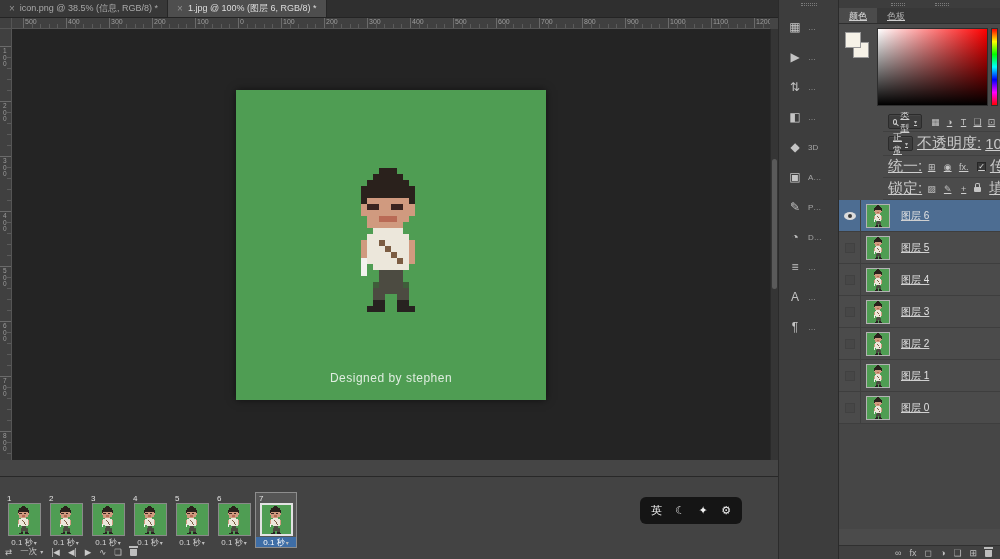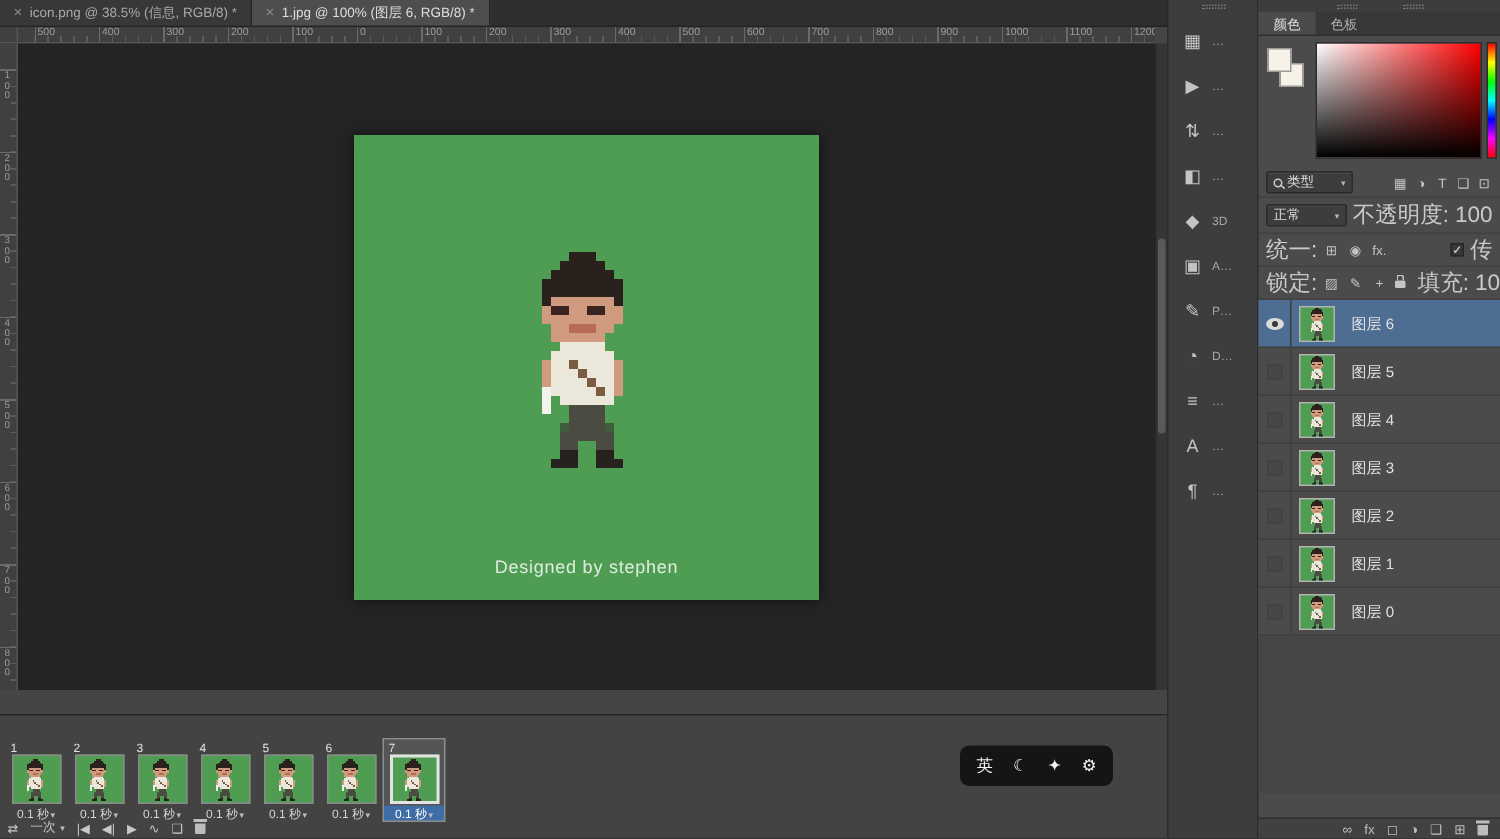--- a/index.html
+++ b/index.html
@@ -84,21 +84,21 @@
   .strip { position:absolute; left:778px; top:0; width:60px; height:559px;
     background:#3d3d3d; border-left:1px solid #2b2b2b; }
   .strip-grip { margin:3px auto 6px; width:16px; border-top:1px dotted #7b7b7b;
     border-bottom:1px dotted #7b7b7b; height:3px; }
   .strip-item { height:30px; display:flex; align-items:center; gap:6px; padding-left:9px;
     color:#c4c4c4; }
   .strip-item .glyph { font-size:12px; width:14px; text-align:center; }
   .strip-item .lbl { font-size:8px; color:#a5a5a5; }
   
   .right { position:absolute; left:838px; top:0; width:162px; height:559px;
-    background:#4b4b4b; border-left:1px solid #2b2b2b; }
+    background:#4b4b4b; border-left:1px solid #2b2b2b;text-decoration:underline; }
   .right-grips { height:8px; background:#3d3d3d; display:flex; gap:30px;
     justify-content:center; align-items:center; }
   .right-grips .g { width:14px; height:3px; border-top:1px dotted #7b7b7b;
     border-bottom:1px dotted #7b7b7b; }
   .ptabs { height:16px; background:#383838; display:flex; border-bottom:1px solid #2e2e2e; }
   .ptab { padding:0 10px; line-height:16px; font-size:9px; color:#b0b0b0; }
   .ptab.active { background:#4b4b4b; color:#e0e0e0; }
   .color-content { position:relative; height:88px; background:#4b4b4b; }
   .swatch { position:absolute; width:16px; height:16px; background:var(--fg,#f6f2e7);
     border:1px solid #9a9a9a; }
@@ -106,21 +106,21 @@
   .swatch.bg { left:14px; top:18px; z-index:1; }
   .color-field { position:absolute; left:38px; top:4px; right:12px; bottom:6px;
     border:1px solid #2e2e2e;
     background:
       linear-gradient(to bottom, rgba(0,0,0,0), #000),
       linear-gradient(to right, #fff, #f00); }
   .hue-strip { position:absolute; right:2px; top:4px; width:7px; bottom:6px;
     border:1px solid #2e2e2e;
     background:linear-gradient(to bottom,#f00,#ff0,#0f0,#0ff,#00f,#f0f,#f00); }
   .row { display:flex; align-items:center; gap:4px; padding:0 5px;
-    border-bottom:1px solid #404040; }
+    border-bottom:1px solid #404040;margin-left:44px; }
   .filter-row { height:20px; }
   .blend-row { height:24px; }
   .unify-row { height:22px; }
   .lock-row { height:22px; }
   .dd { display:flex; align-items:center; gap:3px; background:#3d3d3d;
     border:1px solid #2b2b2b; border-radius:2px; padding:0 4px; height:15px;
     color:#dcdcdc; font-size:9px; box-shadow:inset 0 1px 0 rgba(255,255,255,.05); }
   .dd .caret { margin-left:auto; font-size:6px; color:#b5b5b5; }
   .dd.type { width:58px; }
   .dd.blend { width:56px; }

